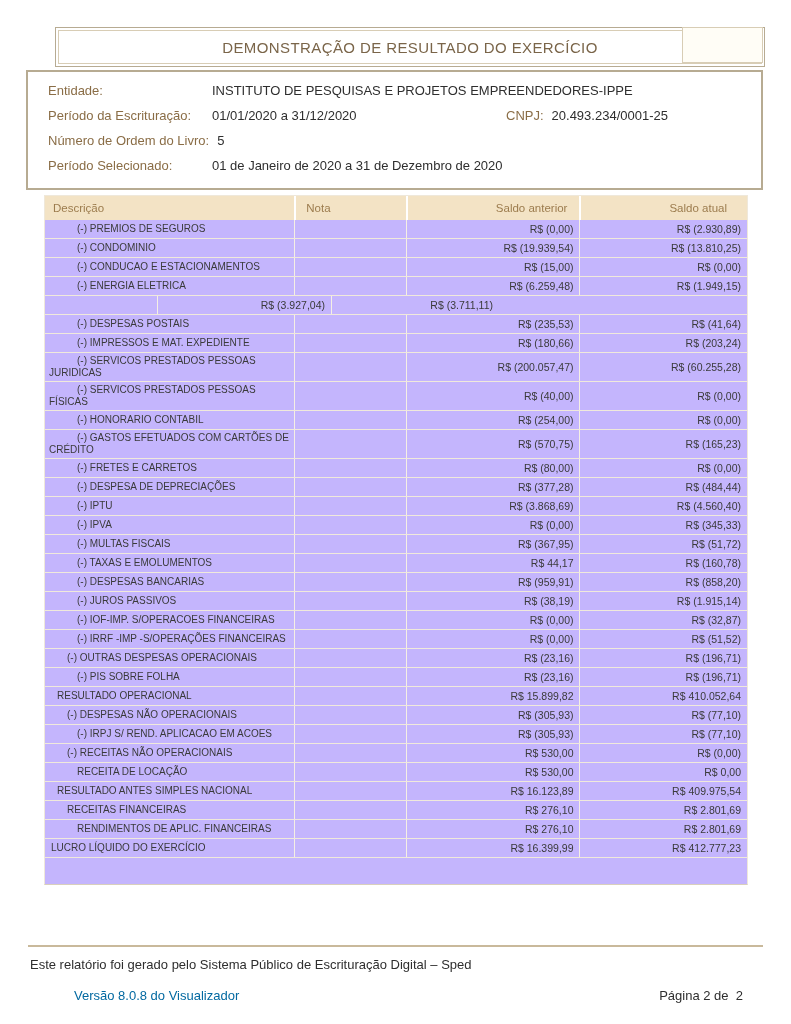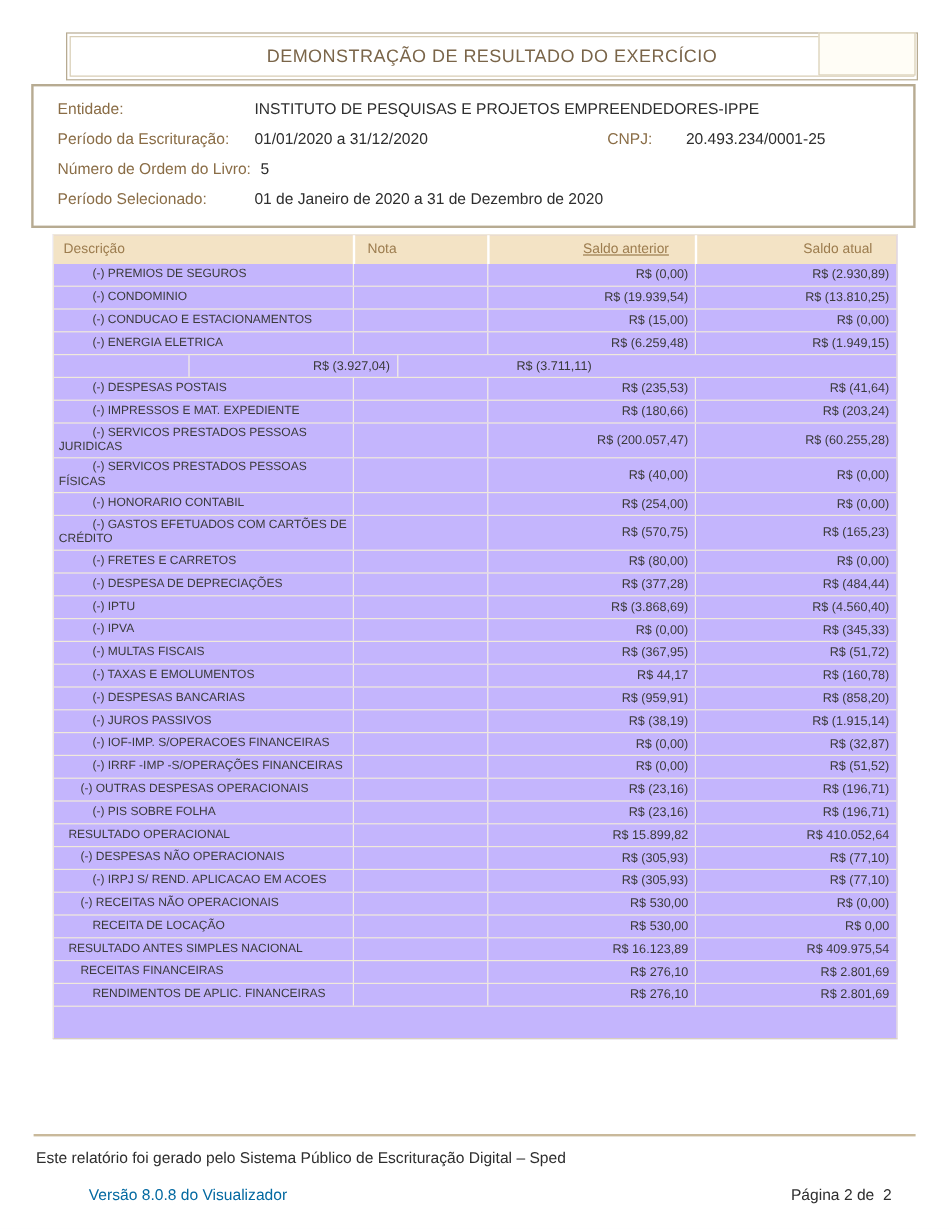--- a/index.html
+++ b/index.html
@@ -17,31 +17,31 @@
 
   
   .entity-box { position:absolute; left:26px; top:70px; width:737px; height:120px;
     border:2px solid #b7ab92; background:#fff; padding:10px 0 0 20px; font-size:13px; }
   .info-row { position:relative; display:flex; margin-bottom:8px; line-height:17px; }
   .info-label { color:#8a6d46; min-width:164px; flex:0 0 auto; }
   .info-value { color:#2e2e2e; }
   .info-value.tight { margin-left:8px; }
   .cnpj-group { position:absolute; left:458px; top:0; display:flex; }
   .cnpj-group .info-label { min-width:0; }
-  .cnpj-group .info-value { margin-left:28px;text-align:right; }
+  .cnpj-group .info-value { margin-left:8px;text-align:right; }
 
   
   .results-table { position:absolute; left:44px; top:195px; width:704px;
     border:1px solid #efe8da; border-bottom:1px solid #d9cfbc; padding-bottom:26px; background:#c4b5fd; }
   .thead { display:flex; background:#f3e3c5; color:#9c7c4e; font-size:11.5px; height:24px; align-items:center; }
   .thead > div + div { border-left:2px solid #ffffff; }
   .th { height:100%; display:flex; align-items:center; }
   .th-desc  { width:250px; padding-left:8px; }
   .th-nota  { width:112px; padding-left:10px; }
-  .th-ant   { width:174px; justify-content:flex-end; padding-right:22px;text-decoration:underline; }
+  .th-ant   { width:174px; justify-content:flex-end; padding-right:12px; }
   .th-atu   { width:168px; justify-content:flex-end; padding-right:20px; }
 
   .row { display:flex; border-bottom:1px solid #f0e9db; min-height:19px; align-items:stretch; }
   .row > div + div { border-left:1px solid #f5efe4; }
   .c { display:flex; align-items:center; }
   .c-desc { width:250px; padding:2px 4px; font-size:10px; line-height:12px; color:#3a3a3a; display:block;
             align-self:center; }
   .c-nota { width:112px; }
   .c-ant  { width:174px; justify-content:flex-end; padding-right:6px; font-size:10.5px; color:#3a3a3a; }
   .c-atu  { width:168px; justify-content:flex-end; padding-right:6px; font-size:10.5px; color:#3a3a3a; }
@@ -273,20 +273,26 @@
           <div class="c c-nota"></div>
           <div class="c c-ant">R$ 276,10</div>
           <div class="c c-atu">R$ 2.801,69</div>
         </div>
         <div class="row">
           <div class="c-desc ind3">RENDIMENTOS DE APLIC. FINANCEIRAS</div>
           <div class="c c-nota"></div>
           <div class="c c-ant">R$ 276,10</div>
           <div class="c c-atu">R$ 2.801,69</div>
         </div>
+        <div class="row">
+          <div class="c-desc ind0">LUCRO LÍQUIDO DO EXERCÍCIO</div>
+          <div class="c c-nota"></div>
+          <div class="c c-ant">R$ 16.399,99</div>
+          <div class="c c-atu">R$ 412.777,23</div>
+        </div>
       </div>
   </div>
 
   <div class="footer-divider"></div>
   <div class="footer-note">Este relatório foi gerado pelo Sistema Público de Escrituração Digital – Sped</div>
   <div class="footer-version">Versão 8.0.8 do Visualizador</div>
   <div class="footer-page">Página 2 de  2</div>
 
 </div>
 

